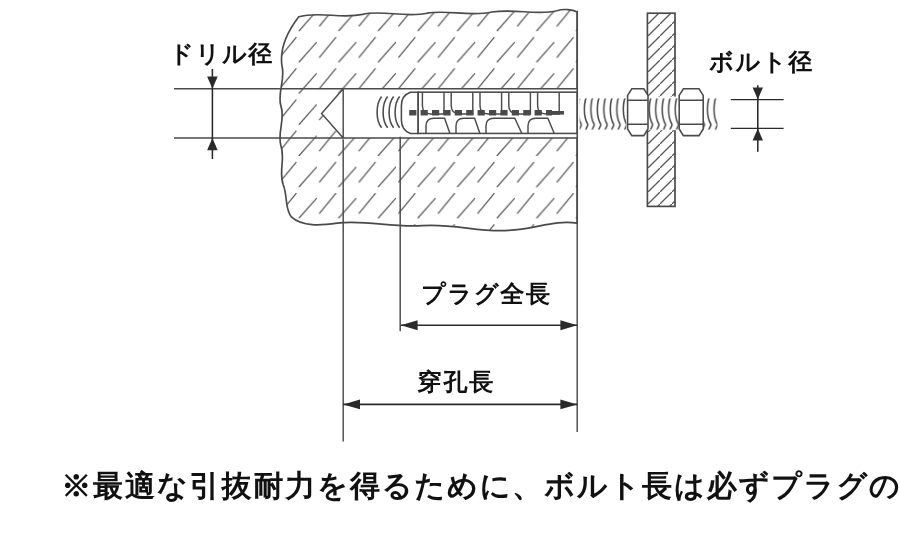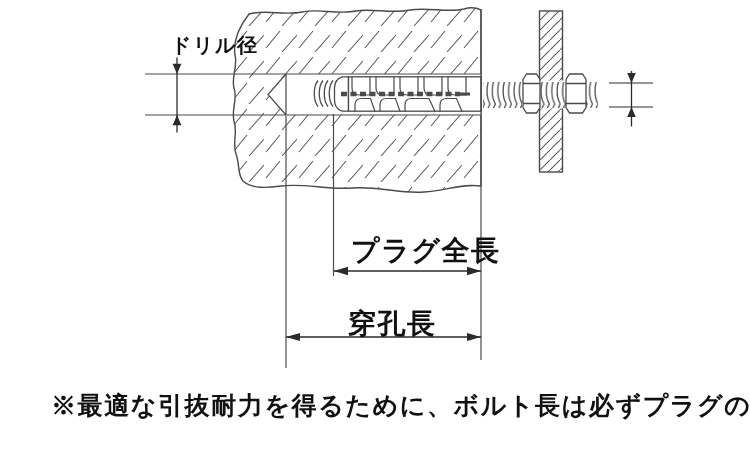--- a/index.html
+++ b/index.html
@@ -11,22 +11,22 @@
     overflow:hidden;
   }
   .stage svg{position:absolute;left:0;top:0;}
   .dim-label{
     position:absolute;
     color:#111111;
     font-weight:600;
     white-space:nowrap;
     letter-spacing:1.5px;
   }
-  .lbl-sm{font-size:20px;margin-left:30px;}
-  .lbl-md{font-size:28px;}
+  .lbl-sm{font-size:20px;}
+  .lbl-md{font-size:20px;}
   .note{
     position:absolute;
     left:51px;top:390px;
     color:#111111;
     font-size:25px;
     font-weight:600;
     letter-spacing:1.6px;
     line-height:30px;
     white-space:nowrap;
   }
@@ -135,20 +135,21 @@
 
     <g stroke="#2a2a2a" fill="#2a2a2a">
       <line x1="286" y1="337" x2="481" y2="337" stroke-width="1.3"></line>
       <polygon points="286,337 300,333 300,341" stroke="none"></polygon>
       <polygon points="481,337 467,333 467,341" stroke="none"></polygon>
     </g>
   </svg>
 
   <div class="dim-label lbl-sm" style="left:141px;top:32px;">ドリル径</div>
 
+  <div class="dim-label lbl-sm" style="left:591px;top:38px;">ボルト径</div>
 
   <div class="dim-label lbl-md" style="left:351px;top:232px;">プラグ全長</div>
 
   <div class="dim-label lbl-md" style="left:348px;top:305px;text-align:center;">穿孔長</div>
 
   <div class="note">
     <div>※最適な引抜耐力を得るために、ボルト長は必ずプラグの</div>
   </div>
 
 </div>

